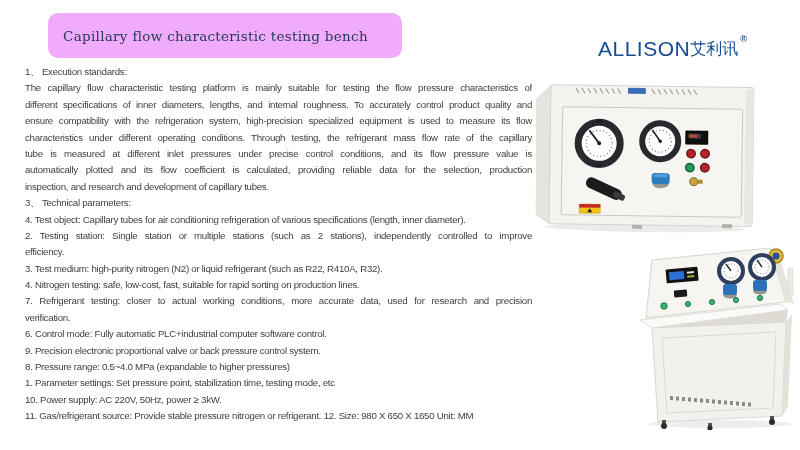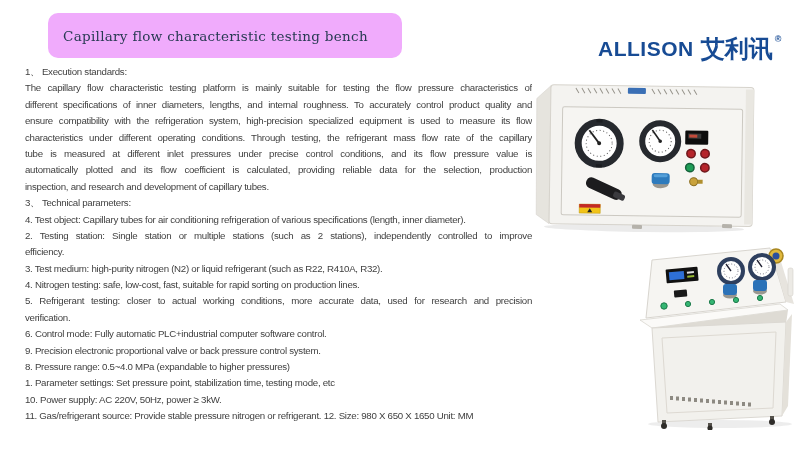--- a/index.html
+++ b/index.html
@@ -15,22 +15,22 @@
   }
   .banner-title{
     font-family:"DejaVu Serif","Liberation Serif",serif;
     font-size:13.5px;color:#273a52;letter-spacing:.3px;white-space:nowrap;
   }
   
   .logo{
     position:absolute;left:598px;top:38px;display:flex;align-items:flex-start;
     color:#174b94;white-space:nowrap;
   }
-  .logo-en{font-size:21px;font-weight:bold;letter-spacing:.5px;line-height:22px;}
-  .logo-cn{font-size:24px;font-weight:bold;margin-left:7px;line-height:22px;}
+  .logo-en{font-size:21px;font-weight:normal;letter-spacing:.5px;line-height:22px;}
+  .logo-cn{font-size:16px;font-weight:normal;line-height:22px;}
   .logo-reg{font-size:9px;font-weight:bold;margin-left:2px;position:relative;top:-4px;}
   
   .body-text{
     position:absolute;left:25px;top:64px;width:507px;
     font-size:9.7px;letter-spacing:-0.28px;color:#3f3f3f;
   }
   .line{height:16.4px;line-height:16.4px;white-space:nowrap;overflow:hidden;}
   .line.j{text-align:justify;text-align-last:justify;}
   
   .photo-top{position:absolute;left:533px;top:78px;width:226px;height:156px;transform:rotate(.8deg);}
@@ -60,21 +60,21 @@
     <div class="line j">characteristics under different operating conditions. Through testing, the refrigerant mass flow rate of the capillary</div>
     <div class="line j">tube is measured at different inlet pressures under precise control conditions, and its flow pressure value is</div>
     <div class="line j">automatically plotted and its flow coefficient is calculated, providing reliable data for the selection, production</div>
     <div class="line">inspection, and research and development of capillary tubes.</div>
     <div class="line">3、 Technical parameters:</div>
     <div class="line">4. Test object: Capillary tubes for air conditioning refrigeration of various specifications (length, inner diameter).</div>
     <div class="line j">2. Testing station: Single station or multiple stations (such as 2 stations), independently controlled to improve</div>
     <div class="line">efficiency.</div>
     <div class="line">3. Test medium: high-purity nitrogen (N2) or liquid refrigerant (such as R22, R410A, R32).</div>
     <div class="line">4. Nitrogen testing: safe, low-cost, fast, suitable for rapid sorting on production lines.</div>
-    <div class="line j">5. Refrigerant testing: closer to actual working conditions, more accurate data, used for research and precision</div>
+    <div class="line j">7. Refrigerant testing: closer to actual working conditions, more accurate data, used for research and precision</div>
     <div class="line">verification.</div>
     <div class="line">6. Control mode: Fully automatic PLC+industrial computer software control.</div>
     <div class="line">9. Precision electronic proportional valve or back pressure control system.</div>
     <div class="line">8. Pressure range: 0.5~4.0 MPa (expandable to higher pressures)</div>
     <div class="line">1. Parameter settings: Set pressure point, stabilization time, testing mode, etc</div>
     <div class="line">10. Power supply: AC 220V, 50Hz, power ≥ 3kW.</div>
     <div class="line">11. Gas/refrigerant source: Provide stable pressure nitrogen or refrigerant. 12. Size: 980 X 650 X 1650 Unit: MM</div>
   </div>
 
   <div class="photo-top">

